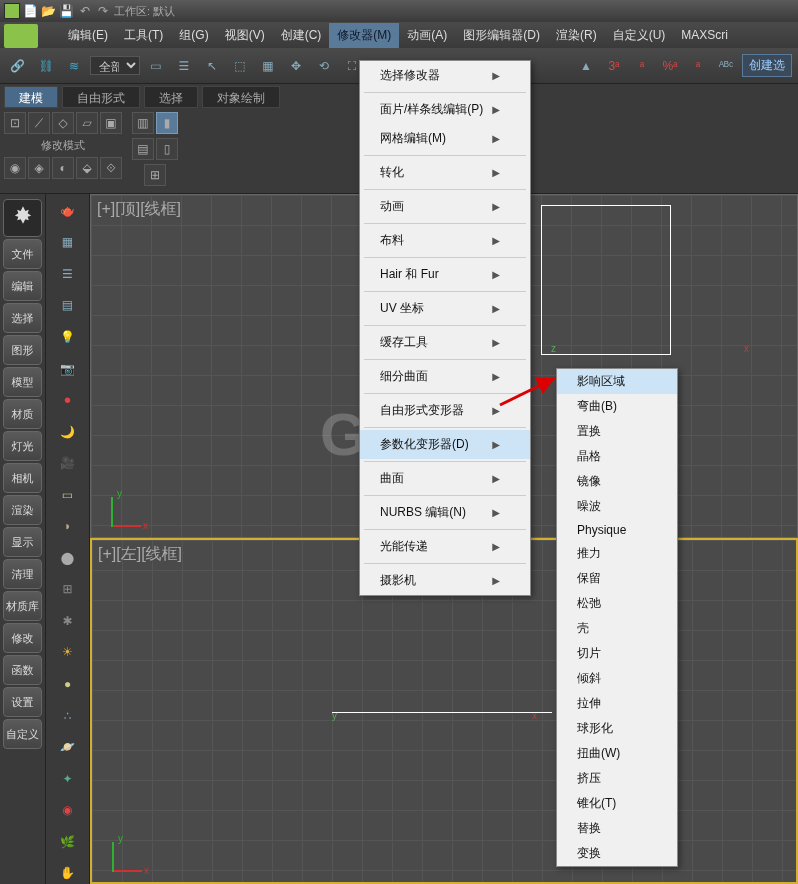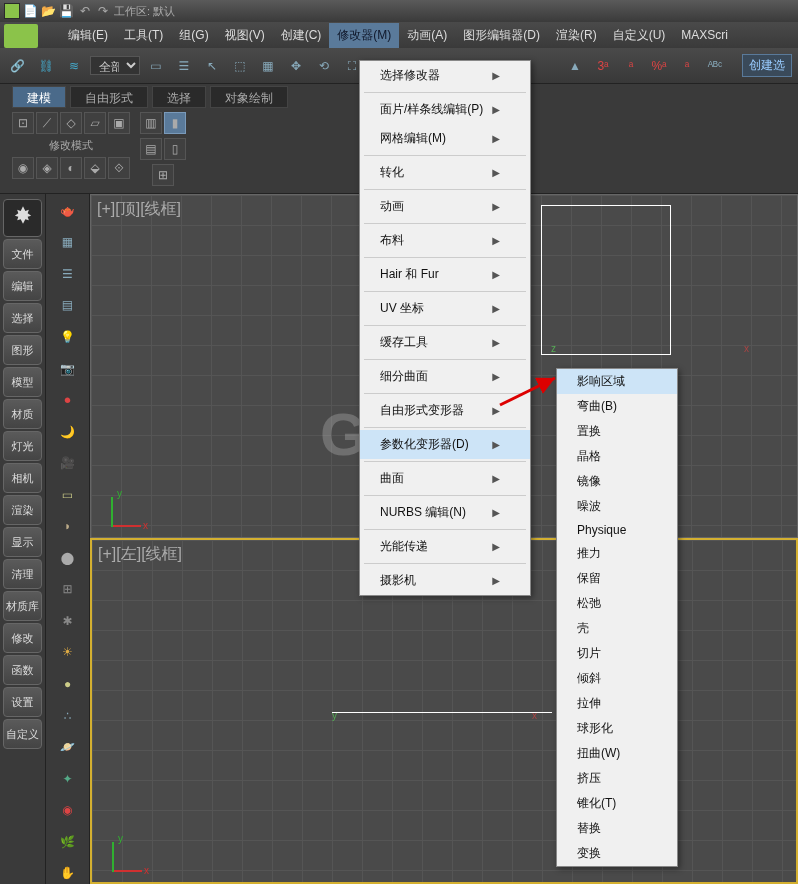--- a/index.html
+++ b/index.html
@@ -12,23 +12,23 @@
 
 .menubar { height: 26px; background: linear-gradient(#4a4a4a, #3a3a3a); display: flex; align-items: center; padding-left: 60px; }
 .app-icon { position: absolute; left: 4px; top: 24px; width: 34px; height: 24px; background: #8bc34a; border-radius: 2px; z-index: 5; }
 .menubar .menu-item { padding: 4px 8px; color: #ddd; cursor: pointer; }
 .menubar .menu-item.active { background: #5a7a9a; color: #0f172a; }
 
 .toolbar { height: 36px; background: linear-gradient(#4a4a4a, #383838); display: flex; align-items: center; padding: 0 6px; gap: 4px; border-bottom: 1px solid #222; }
 .tool-icon { width: 24px; height: 24px; display: flex; align-items: center; justify-content: center; color: #8ab; border-radius: 3px; }
 .tool-sel { background: #333; border: 1px solid #555; padding: 2px 4px; color: #ccc; width: 50px; height: 19px; }
 .tool-icon.bright { color: #4ac; }
-.tool-btn-create { background: #3a4a5a; border: 1px solid #5a7a9a; padding: 2px 6px; color: #9cf; margin-left: 11px; }
-
-.ribbon { height: 110px; background: #3a3a3a; border-bottom: 1px solid #222; padding: 2px 12px; }
+.tool-btn-create { background: #3a4a5a; border: 1px solid #5a7a9a; padding: 2px 6px; color: #9cf; }
+
+.ribbon { height: 110px; background: #3a3a3a; border-bottom: 1px solid #222; padding: 2px 4px; }
 .ribbon-tabs { display: flex; gap: 4px; height: 22px; }
 .ribbon-tab { padding: 3px 14px; color: #aaa; background: #2a2a2a; border: 1px solid #444; }
 .ribbon-tab.active { background: #4a6a8a; color: #fff; }
 .ribbon-body { display: flex; gap: 10px; padding: 4px 0; }
 .ribbon-panel { display: flex; flex-direction: column; align-items: center; gap: 4px; }
 .ribbon-icons { display: flex; gap: 2px; }
 .r-icon { width: 22px; height: 22px; border: 1px solid #555; background: #404040; display: flex; align-items: center; justify-content: center; color: #aaa; }
 .r-icon.sel { background: #5a7a9a; border-color: #7a9aba; }
 .ribbon-label { color: #aaa; font-size: 11px; }
 .ribbon-footer { display: flex; align-items: center; padding: 2px 8px; color: #ccc; gap: 6px; border-top: 1px solid #555; margin-top: 4px; }

